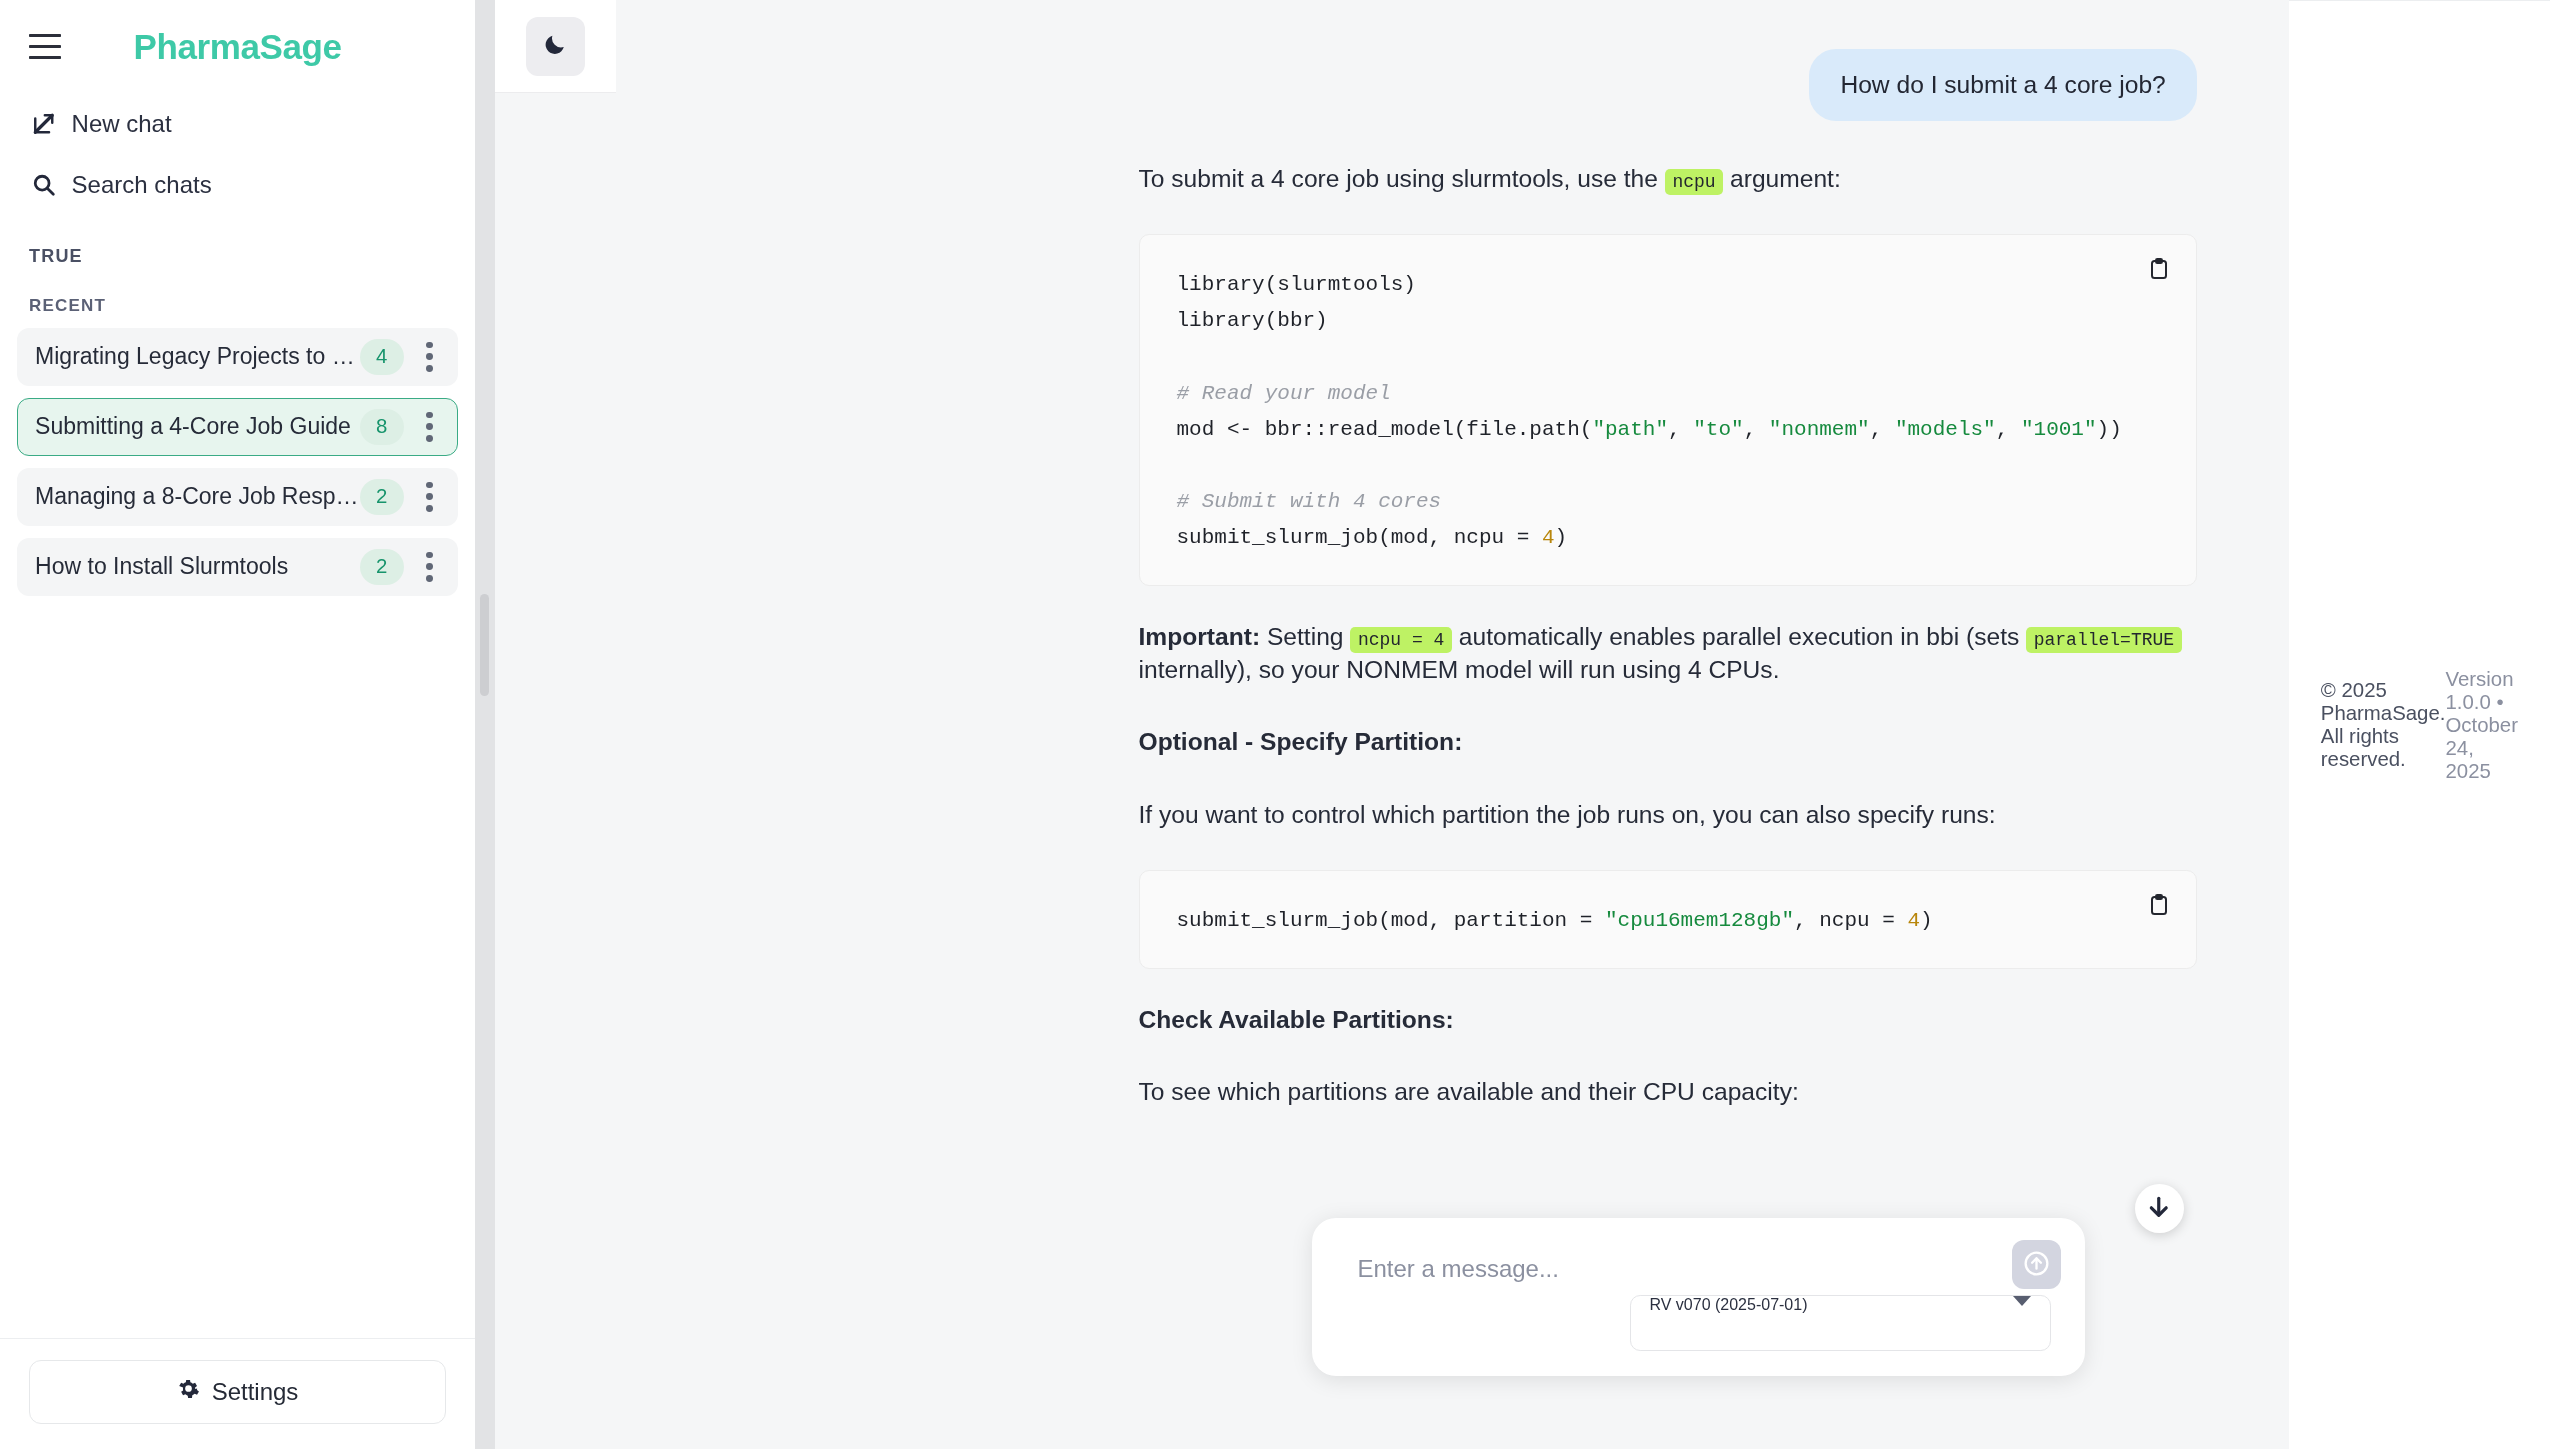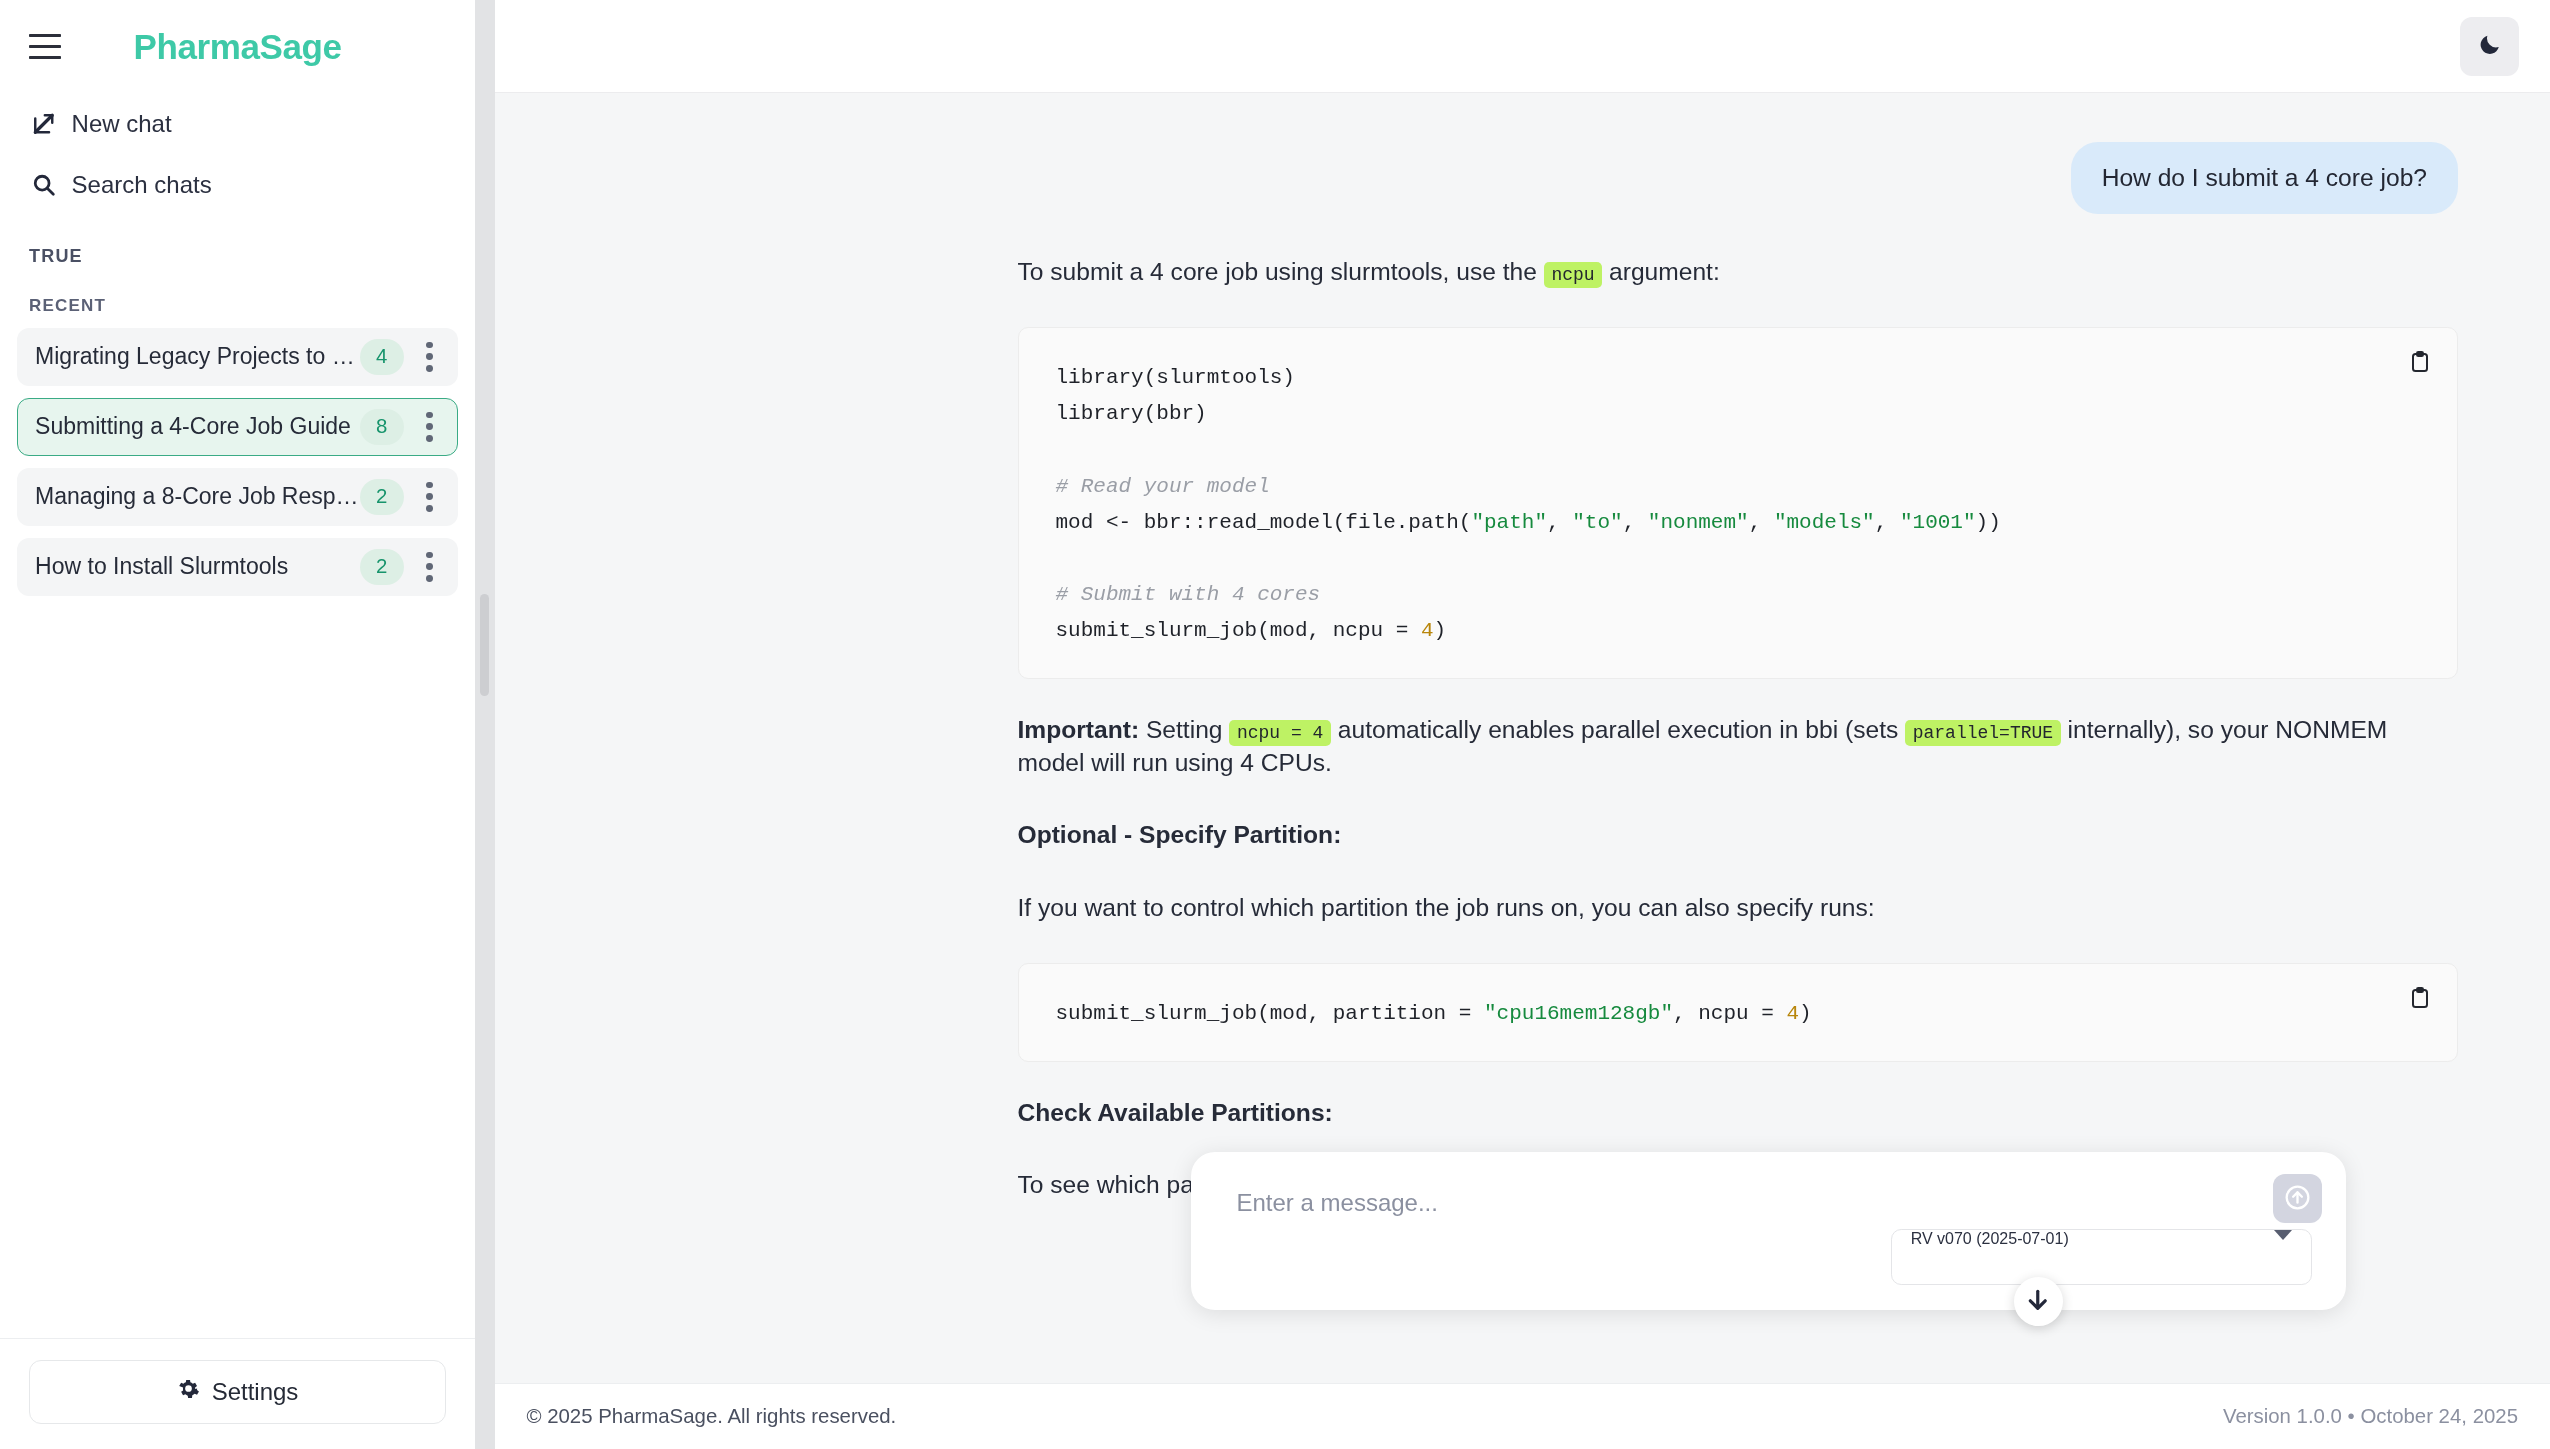--- a/index.html
+++ b/index.html
@@ -134,21 +134,21 @@
   .scroll-thumb {
     position: absolute; left: 5.1px; width: 9.3px;
     top: 594px; height: 102px;
     background: #cdced1; border-radius: 5.1px;
   }
 
   
   .main {
     flex: 1 1 auto;
     height: 1449px;
-    display: flex; flex-direction: column;
+    display: flex; flex-direction: row;
     background: #f5f6f7;
     position: relative;
     min-width: 0;
   }
   .main-header {
     height: 93px;
     background: #ffffff;
     border-bottom: 0.8px solid #ececee;
     display: flex; align-items: center; justify-content: flex-end;
     padding: 0 31px;

